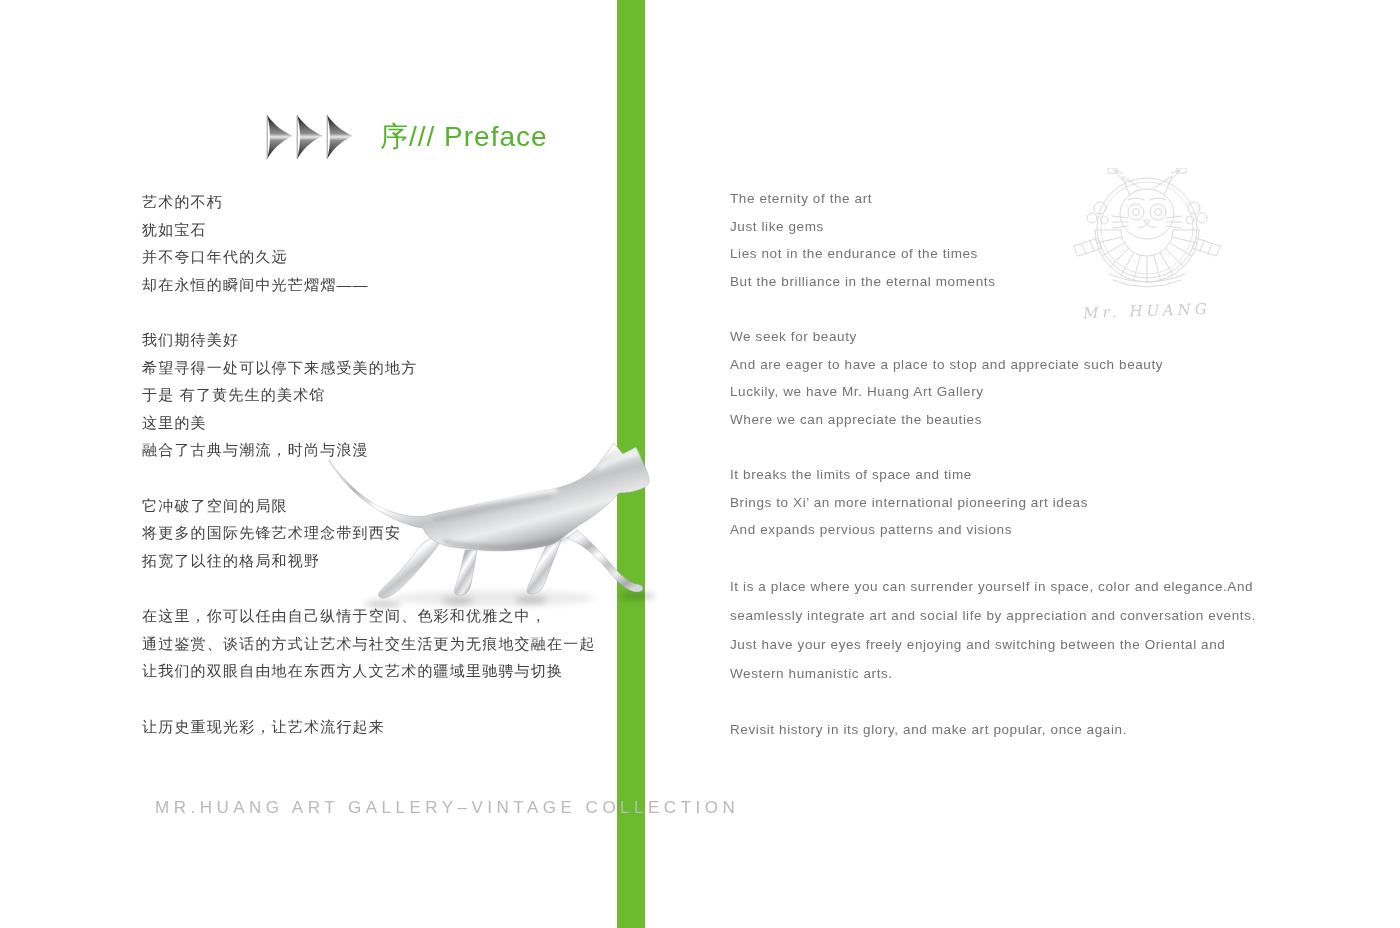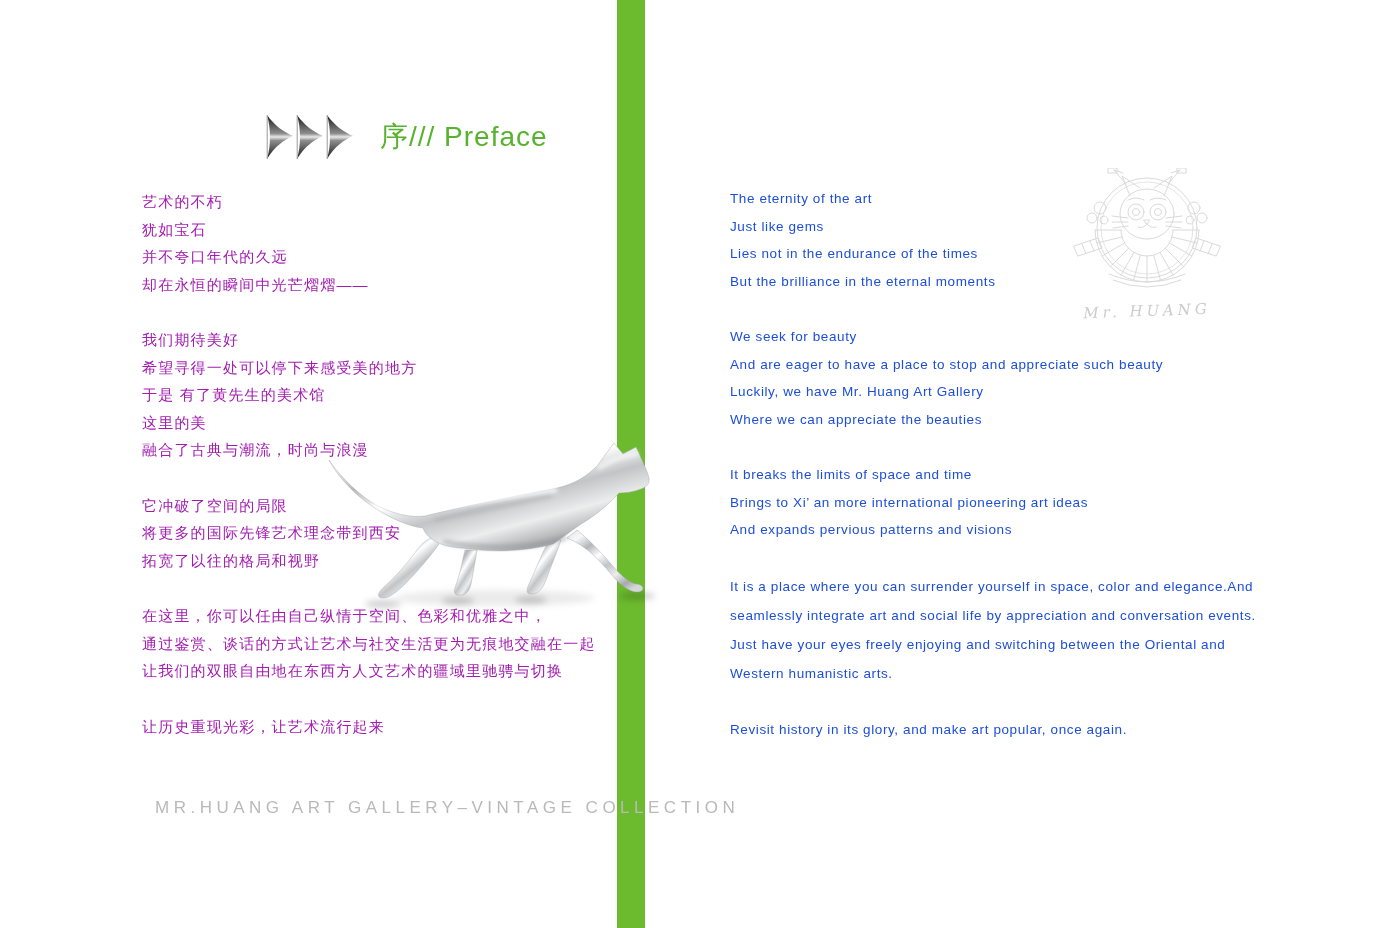--- a/index.html
+++ b/index.html
@@ -14,26 +14,26 @@
                  font-size:30px;letter-spacing:6px;opacity:.95;}
 
   
   .title-row{position:absolute;left:254px;top:114px;display:flex;align-items:center;gap:24px;z-index:3;padding-left:12px;}
   .arrows{width:90px;height:46px;}
   .page-title{color:#57b22d;font-size:28px;letter-spacing:1px;line-height:46px;}
 
   
   .zh-col{position:absolute;left:142px;top:188px;width:470px;z-index:2;}
   .zh-col .stanza{margin-bottom:28px;}
-  .zh-col .line{font-size:15px;line-height:27.5px;color:#a21caf;letter-spacing:1.2px;white-space:nowrap;}
+  .zh-col .line{font-size:15px;line-height:27.5px;color:#404040;letter-spacing:1.2px;white-space:nowrap;}
 
   
   .en-col{position:absolute;left:730px;top:185px;width:580px;z-index:2;}
   .en-col .stanza{margin-bottom:28px;}
-  .en-col .line{font-size:13.5px;line-height:27.5px;color:#1d4ed8;letter-spacing:.6px;white-space:nowrap;}
+  .en-col .line{font-size:13.5px;line-height:27.5px;color:#737373;letter-spacing:.6px;white-space:nowrap;}
   .en-col .stanza.para .line{line-height:29.2px;white-space:normal;}
 
   
   .footer{position:absolute;left:155px;top:798px;font-size:17px;letter-spacing:4.5px;
           color:#b9b9b9;white-space:nowrap;z-index:2;}
 
   
   .emblem{position:absolute;left:1064px;top:168px;width:166px;z-index:2;text-align:center;}
   .emblem svg{display:block;}
   .emblem-sig{margin-top:6px;color:#cccccc;font-family:"DejaVu Serif","Liberation Serif",serif;

